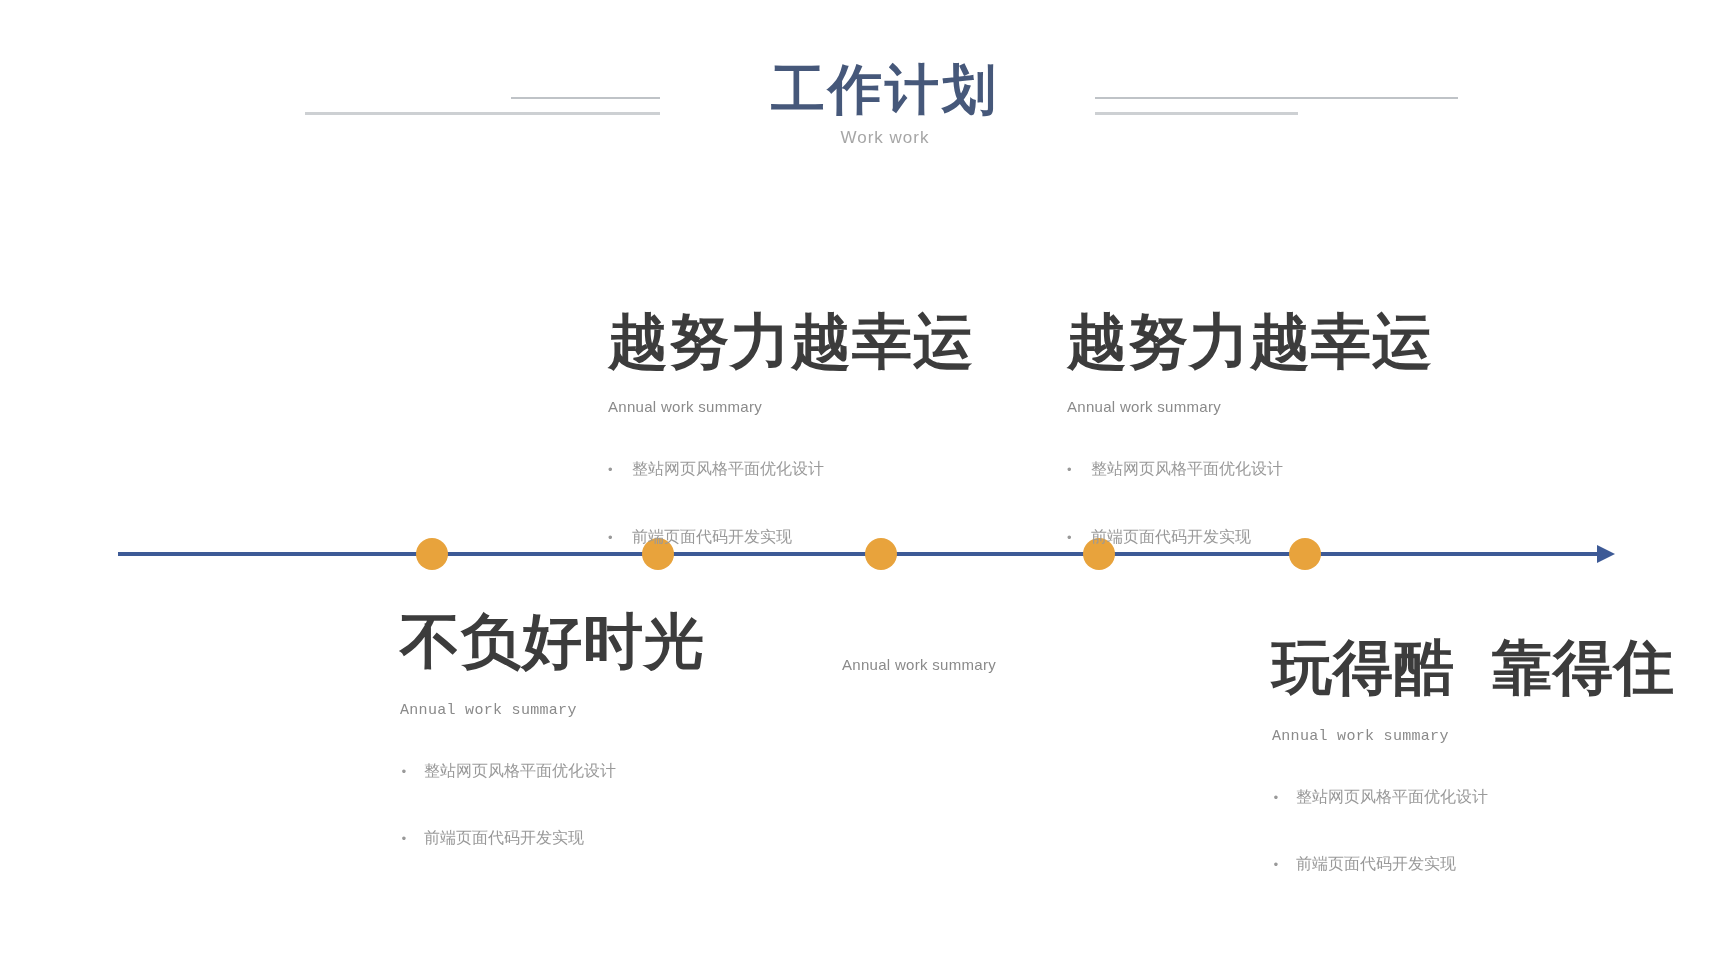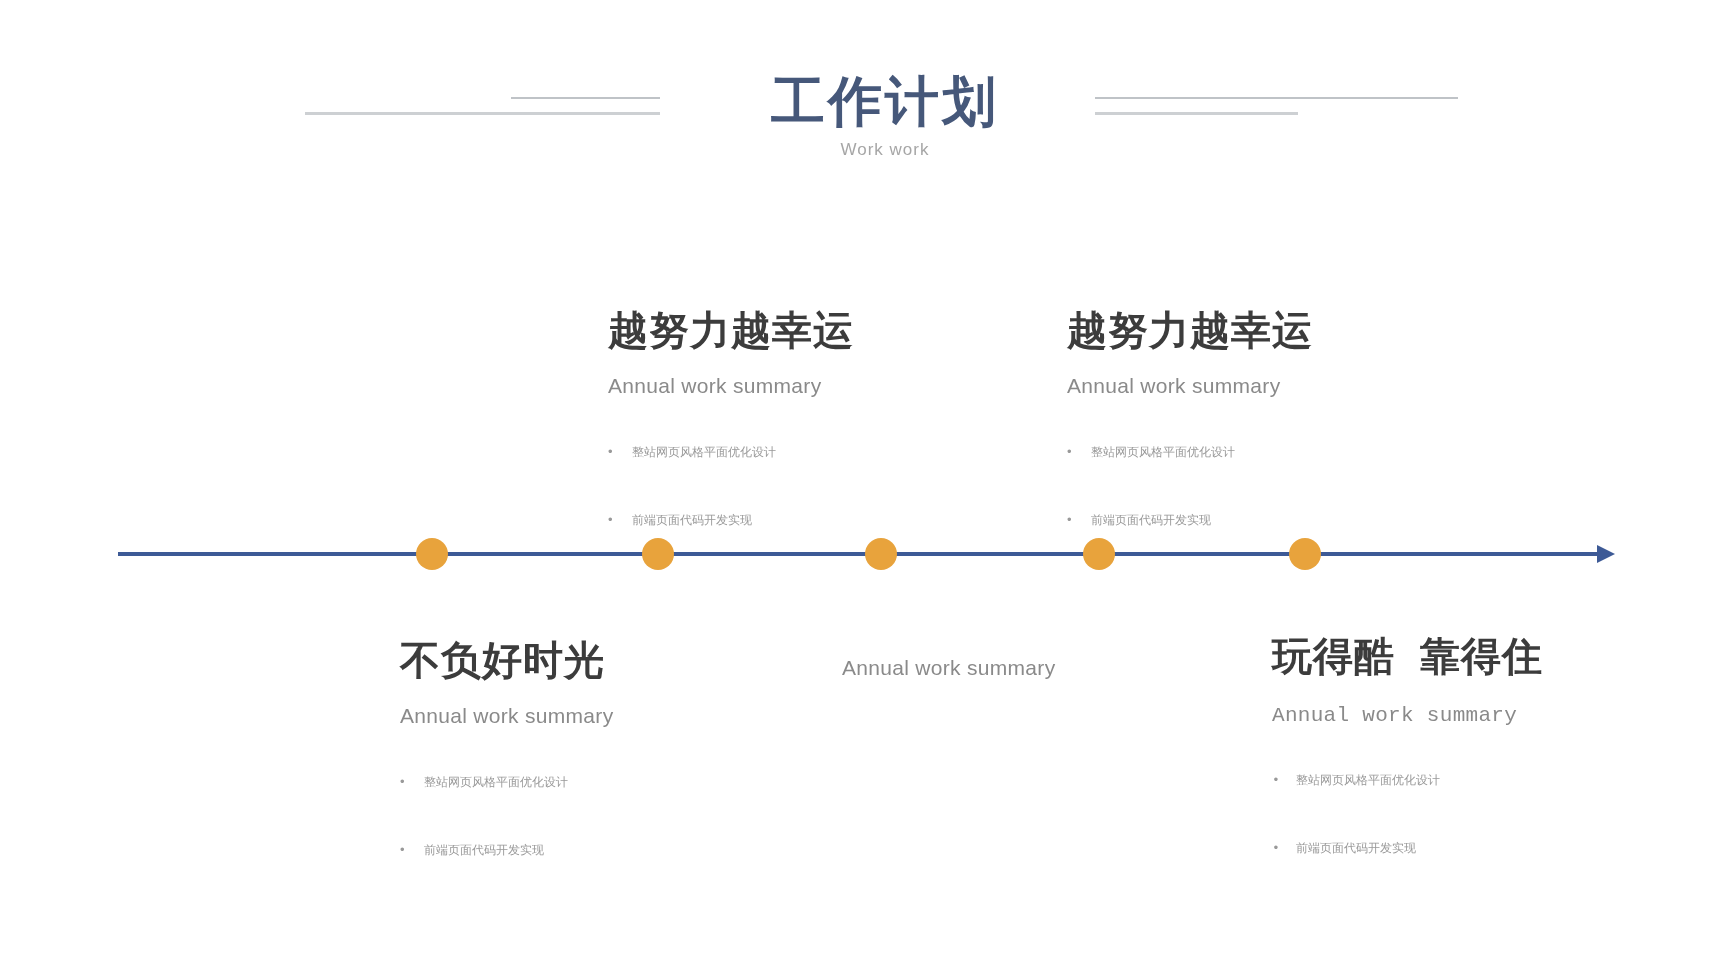--- a/index.html
+++ b/index.html
@@ -16,21 +16,20 @@
     overflow: hidden;
   }
 
   
   .header-title-wrap {
     position: absolute;
     left: 690px;
     top: 58px;
     width: 390px;
     text-align: center;
-    margin-top: 12px;
   }
   .header-title {
     font-size: 54px;
     font-weight: 900;
     letter-spacing: 3px;
     color: var(--title-color);
     line-height: 1.15;
     margin: 0;
   }
   .header-subtitle {
@@ -81,58 +80,58 @@
   .dot-4 { left: 1083px; }
   .dot-5 { left: 1289px; }
 
   
   .block {
     position: absolute;
     width: 400px;
   }
   .block h2 {
     margin: 0;
-    font-size: 40px;
+    font-size: 60px;
     line-height: 1.2;
     font-weight: 900;
     color: var(--heading-color);
     letter-spacing: 1px;
     white-space: nowrap;
   }
   .block .summary {
     margin-top: 20px;
-    font-size: 21px;
+    font-size: 15px;
     color: var(--summary-color);
     letter-spacing: 0.3px;
   }
   .block ul.bullets {
     list-style: none;
     margin: 28px 0 0 0;
     padding: 0;
   }
   .block ul.bullets li {
     display: flex;
     align-items: baseline;
-    font-size: 12px;
+    font-size: 16px;
     line-height: 27px;
     color: var(--bullet-color);
     margin-top: 40px;
   }
   .bullet-marker {
     display: inline-block;
     width: 24px;
     flex: 0 0 24px;
     color: var(--bullet-color);
     font-size: 13px;
   }
   .bullet-marker::before { content: "•"; }
 
   .block-top-1    { left: 608px;  top: 306px; }
   .block-top-2    { left: 1067px; top: 306px; }
-  .block-bottom-1 { left: 400px;  top: 636px; }
+  .block-bottom-1 { left: 400px;  top: 610px; font-family: Liberation Mono, monospace; }
   .block-bottom-2 { left: 842px;  top: 636px; }
   .block-bottom-3 { left: 1272px; top: 636px; font-family: Liberation Mono, monospace; }
 </style>
 </head>
 <body>
 
 <div id="slide">
 
   <div class="rule rule-left-short"></div>
   <div class="rule rule-left-long"></div>

